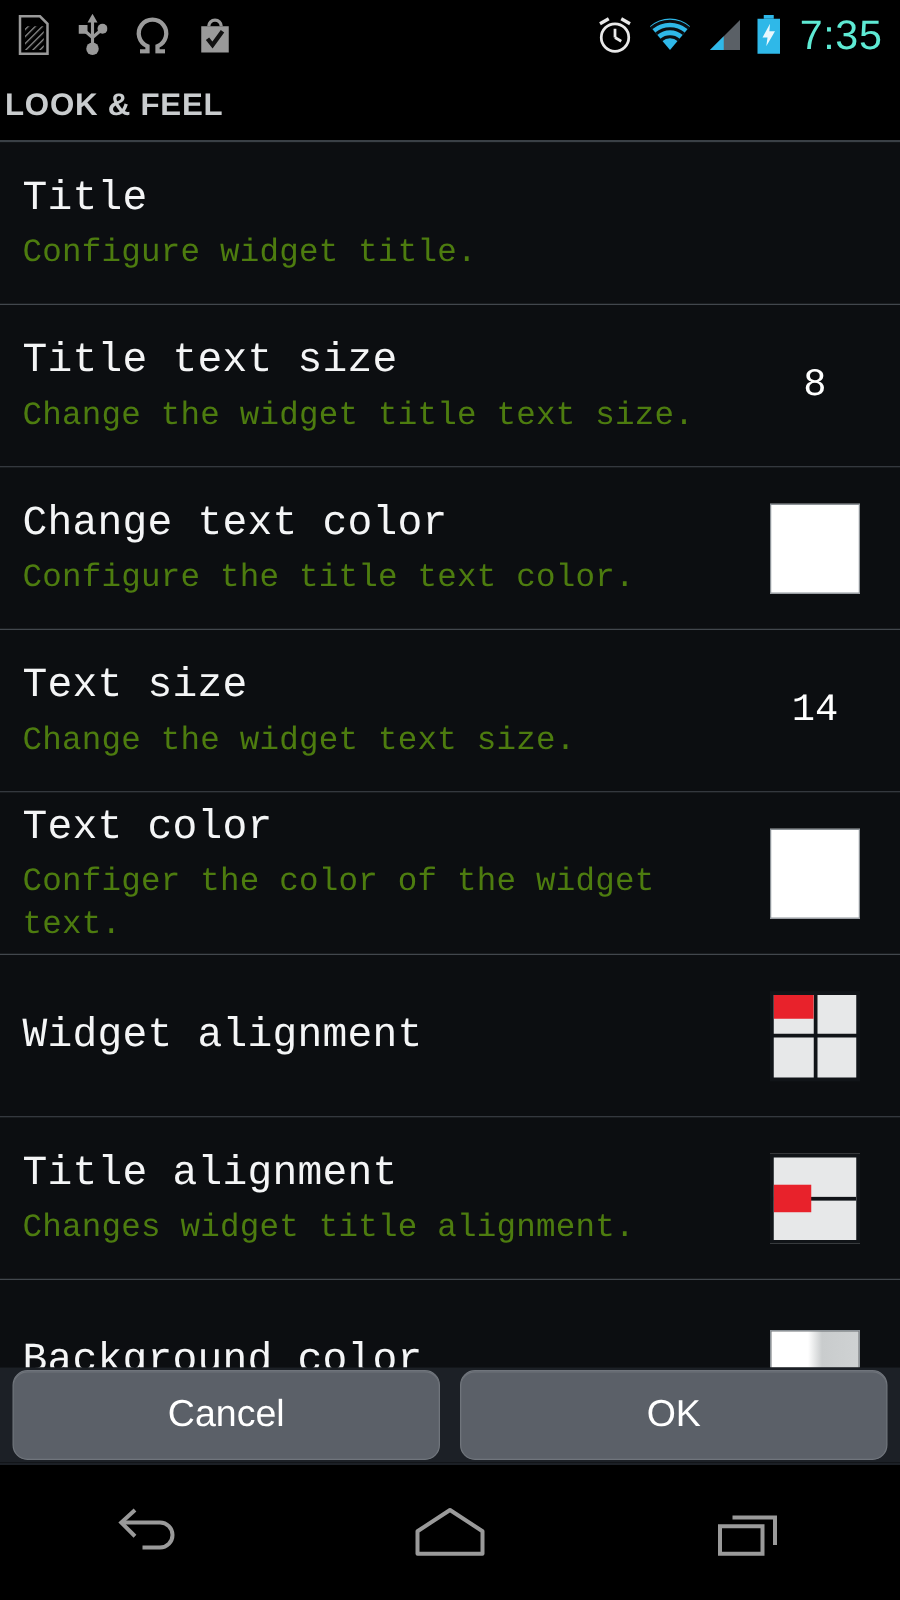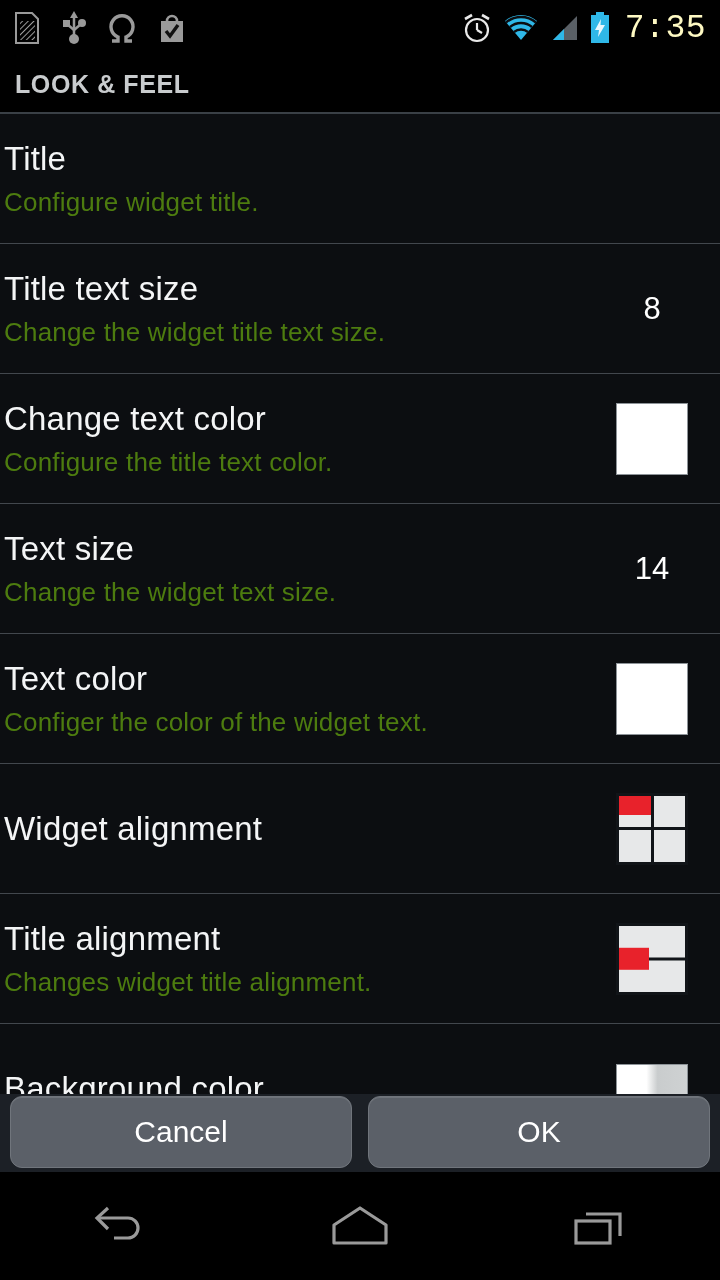--- a/index.html
+++ b/index.html
@@ -14,49 +14,50 @@
   
   .status-bar{
     height:56px; background:#000;
     display:flex; align-items:center; justify-content:space-between;
     padding:0 14px;
   }
   .status-left{ display:flex; align-items:center; gap:22px; }
   .status-right{ display:flex; align-items:center; gap:10px; }
   .sb-icon{ display:block; }
   .clock{
-    color:#fef9c3; font-size:33px; letter-spacing:0.5px;
-    font-family:Liberation Mono, monospace; margin-left:4px;
+    color:#5eead4; font-size:33px; letter-spacing:0.5px;
+    font-family:Liberation Sans, sans-serif; margin-left:4px;
   }
 
   
   .section-header{
     height:58px; background:#000;
     display:flex; align-items:center;
-    padding:0 15px;
+    padding:0 4px;
     border-bottom:2px solid #3a4046;
   }
   .section-header-text{
     color:#c9ccce; font-size:25px; font-weight:bold; letter-spacing:0.6px;
   }
 
   
   .list{
     position:absolute;
     top:114px; left:0; right:0; bottom:186px;
     background:#0c0e11;
     overflow:hidden;
   }
   .row{
     position:relative;
     display:flex; align-items:center;
     min-height:130px;
-    padding:0 20px 0 4px;
+    padding:0 20px 0 18px;
     border-bottom:1px solid #42474d;
     background:#0c0e11;
+    font-family:Liberation Mono, monospace;
   }
   .row-texts{ flex:1 1 auto; min-width:0; }
   .row-title{
     color:#f4f5f6; font-size:33px; line-height:40px;
     font-weight:400; letter-spacing:0.2px;
   }
   .row-summary{
     color:#4d7c0f; font-size:26px; line-height:34px;
     margin-top:6px; letter-spacing:0.2px;
   }

